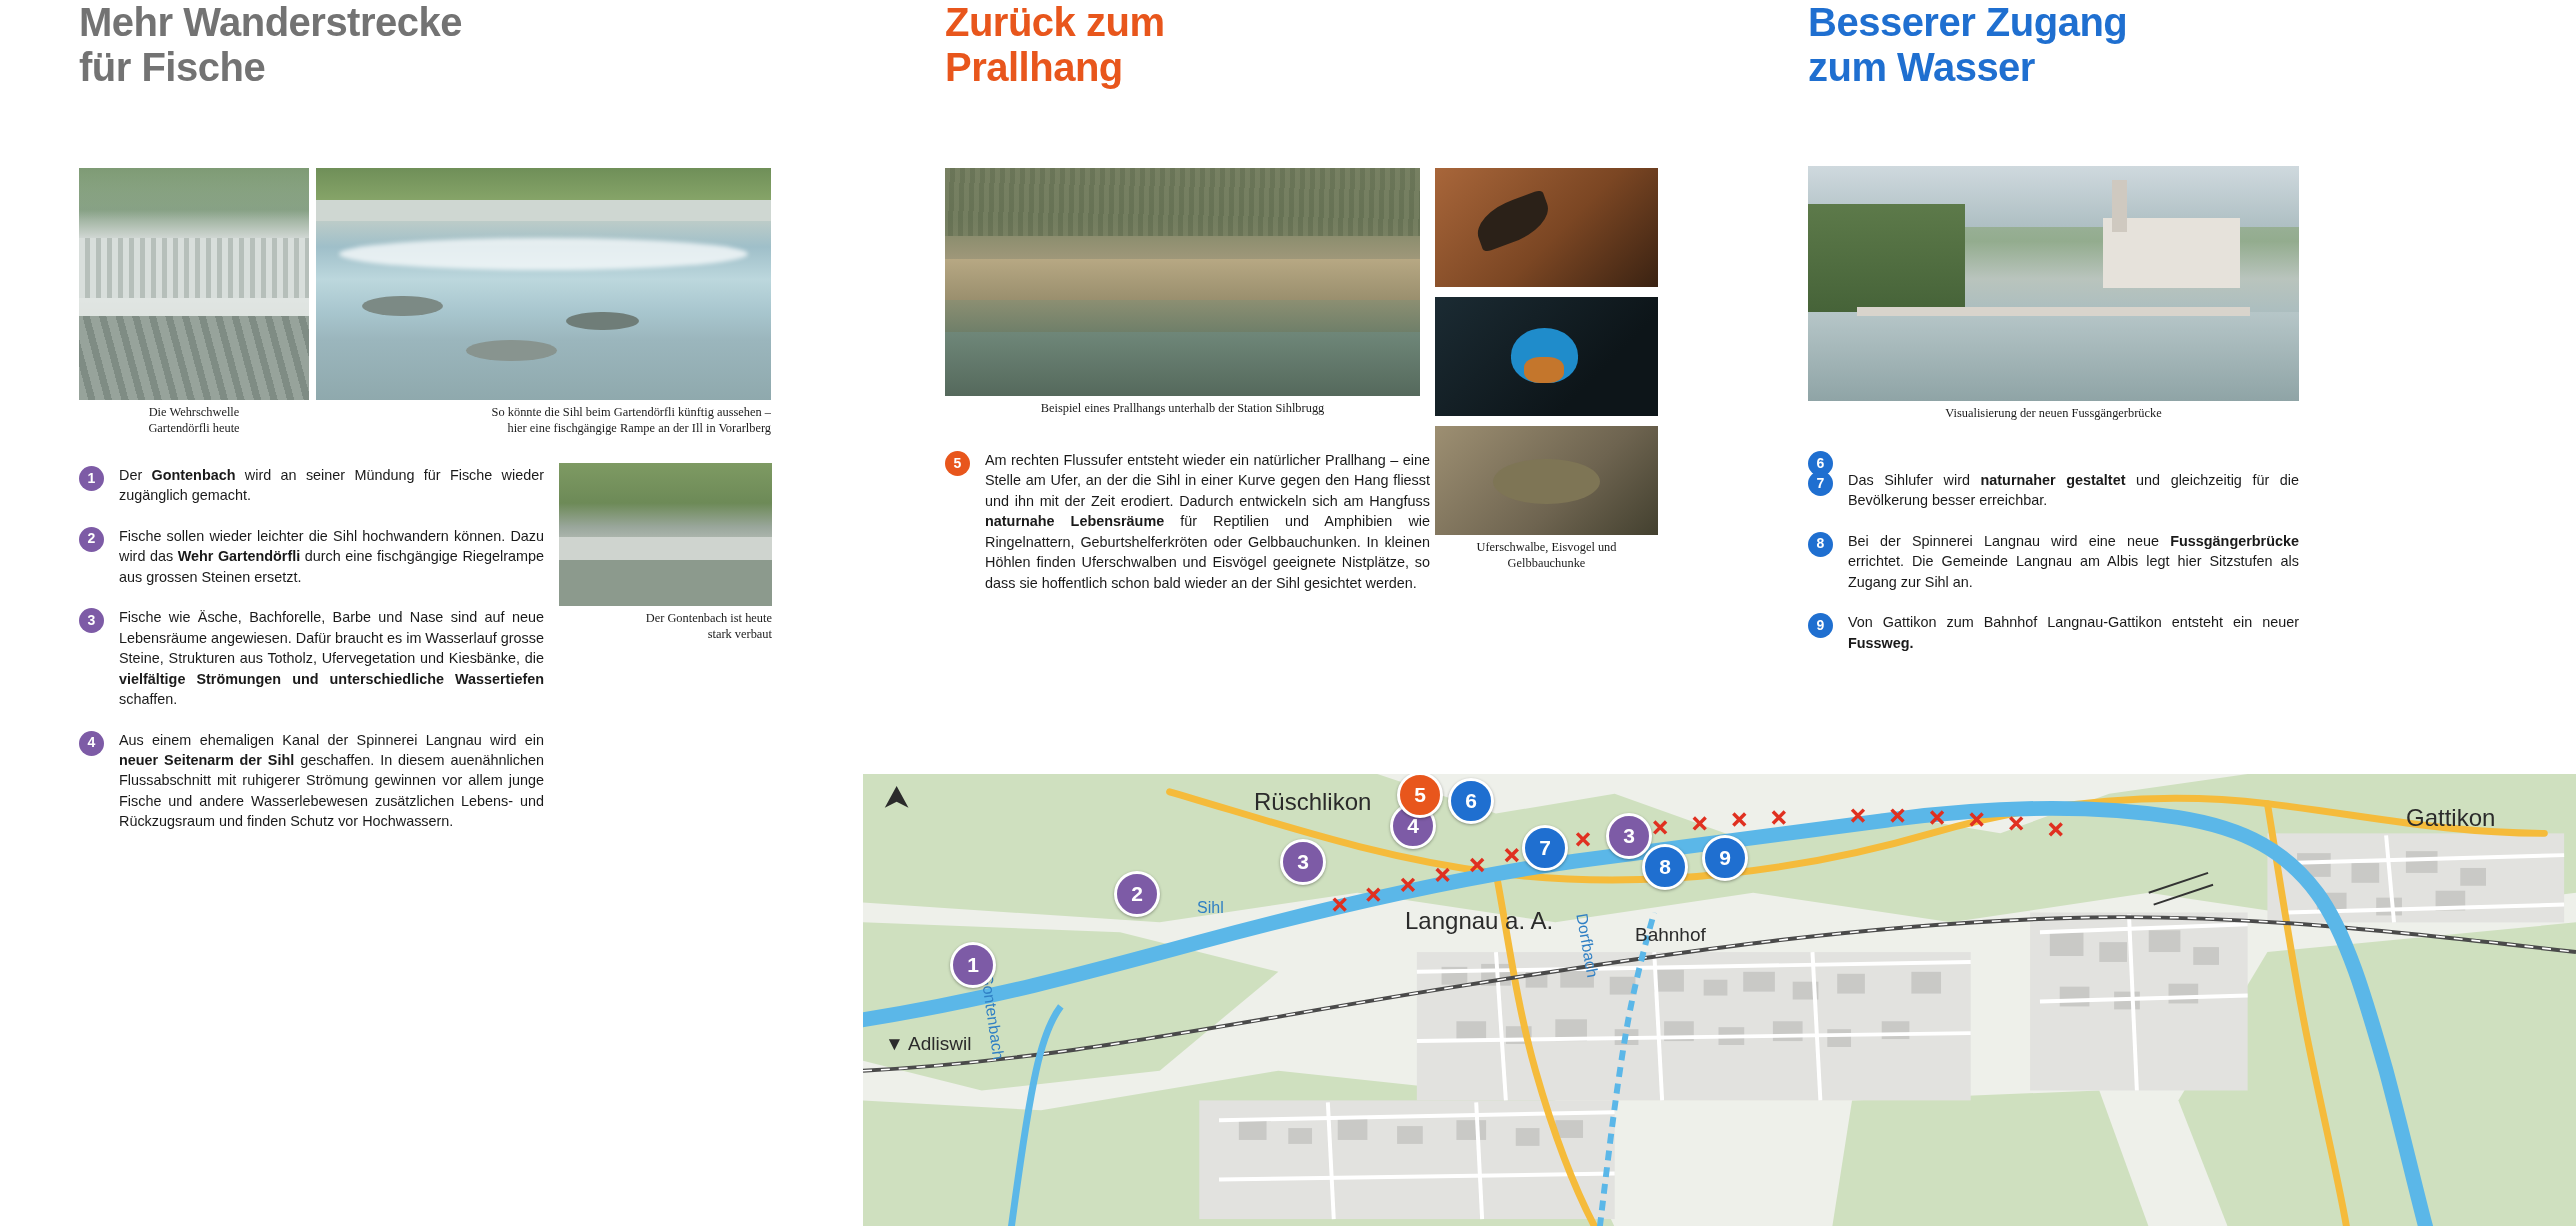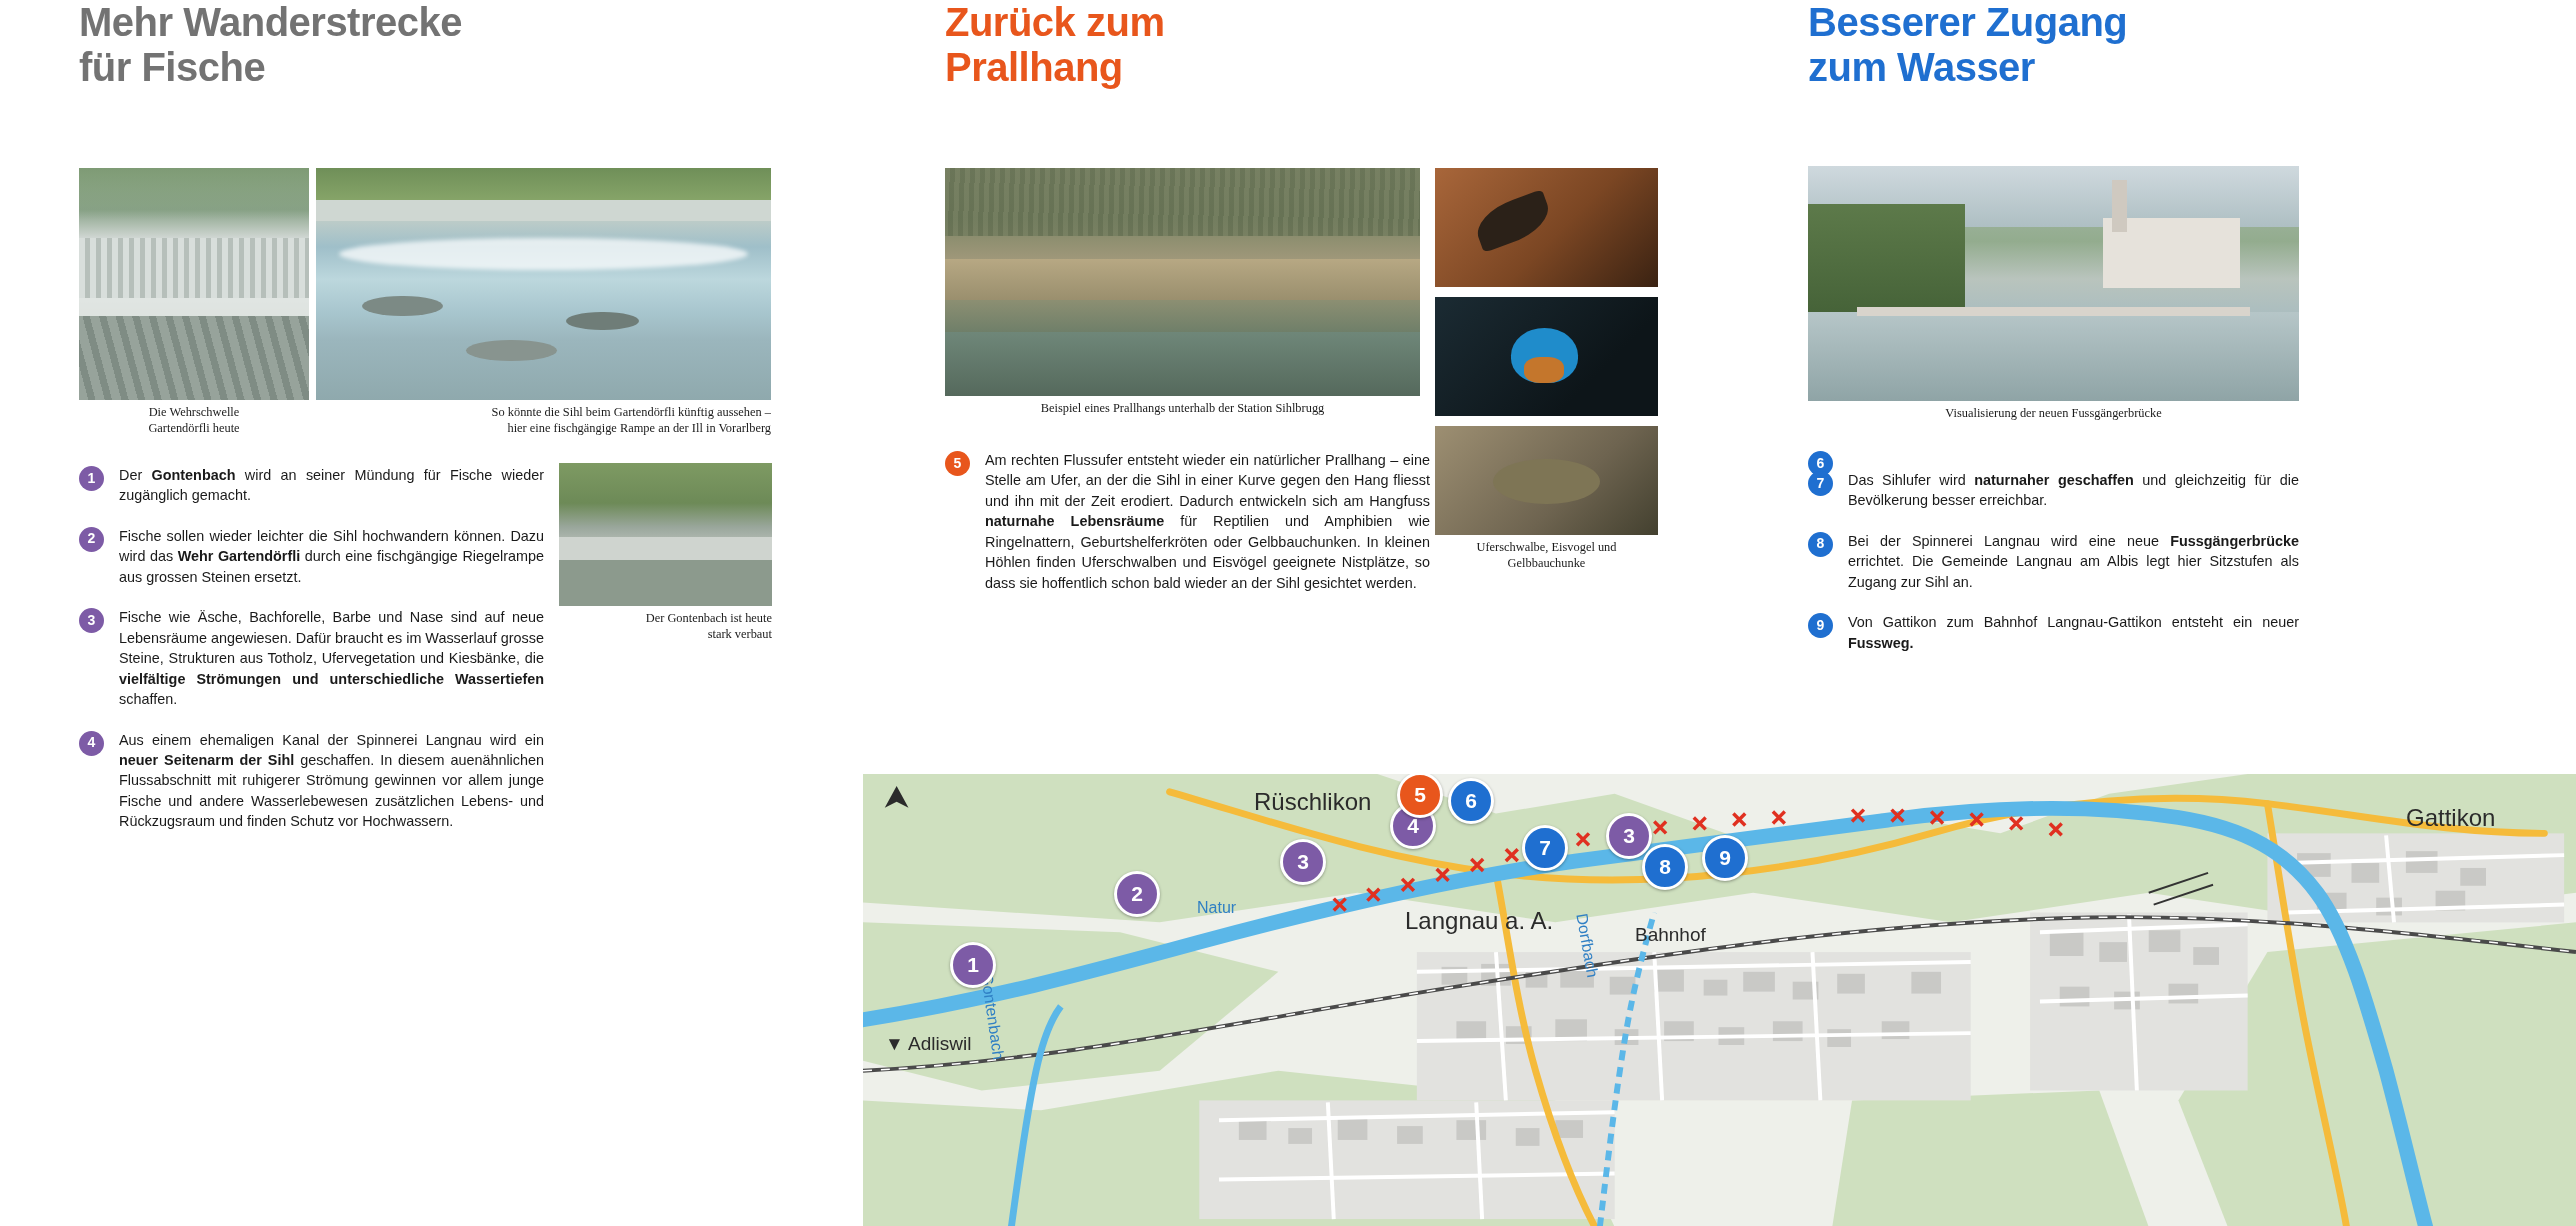--- a/index.html
+++ b/index.html
@@ -247,21 +247,21 @@
       </div>
       <div class="caption center">Visualisierung der neuen Fussgängerbrücke</div>
     </div>
 
     <div style="position:absolute; left:0; top:450px; width:491px;">
       <div class="item" style="margin-bottom:20px;">
         <span class="bullet">6</span>
       </div>
       <div class="item" style="margin-bottom:20px;">
         <span class="bullet">7</span>
-        <span>Das Sihlufer wird <b>naturnaher geschaffen</b> und gleichzeitig für die Bevölkerung besser erreichbar.</span>
+        <span>Das Sihlufer wird <b>naturnaher gestaltet</b> und gleichzeitig für die Bevölkerung besser erreichbar.</span>
       </div>
       <div class="item" style="margin-bottom:20px;">
         <span class="bullet">8</span>
         <span>Bei der Spinnerei Langnau wird eine neue <b>Fussgängerbrücke</b> errichtet. Die Gemeinde Langnau am Albis legt hier Sitzstufen als Zugang zur Sihl an.</span>
       </div>
       <div class="item">
         <span class="bullet">9</span>
         <span>Von Gattikon zum Bahnhof Langnau-Gattikon entsteht ein neuer <b>Fussweg.</b></span>
       </div>
     </div>
@@ -398,21 +398,21 @@
     </svg>
 
     <div class="maplabel big" style="left:391px; top:6px;margin-top:8px;">Rüschlikon</div>
     <div class="maplabel big" style="left:1543px; top:30px;">Gattikon</div>
     <div class="maplabel big" style="left:542px; top:133px;">Langnau a. A.</div>
     <div class="maplabel" style="left:772px; top:150px;">Bahnhof</div>
     <div class="maplabel" style="left:22px; top:259px;">
       <span>▼</span>
       <span>Adliswil</span>
     </div>
-    <div class="maplabel blue" style="left:334px; top:125px;">Natur</div>
+    <div class="maplabel blue" style="left:334px; top:125px;">Sihl</div>
     <div class="maplabel blue" style="left:132px; top:198px; transform:rotate(82deg); transform-origin:0 0;">Gontenbach</div>
     <div class="maplabel blue" style="left:727px; top:138px; transform:rotate(80deg); transform-origin:0 0;">Dorfbach</div>
 
     <div class="mapnum p" style="left:107px; top:188px;">1</div>
     <div class="mapnum p" style="left:271px; top:117px;">2</div>
     <div class="mapnum p" style="left:437px; top:85px;">3</div>
     <div class="mapnum p" style="left:547px; top:49px;">4</div>
     <div class="mapnum o" style="left:554px; top:18px;">5</div>
     <div class="mapnum b" style="left:605px; top:24px;">6</div>
     <div class="mapnum b" style="left:679px; top:71px;">7</div>

